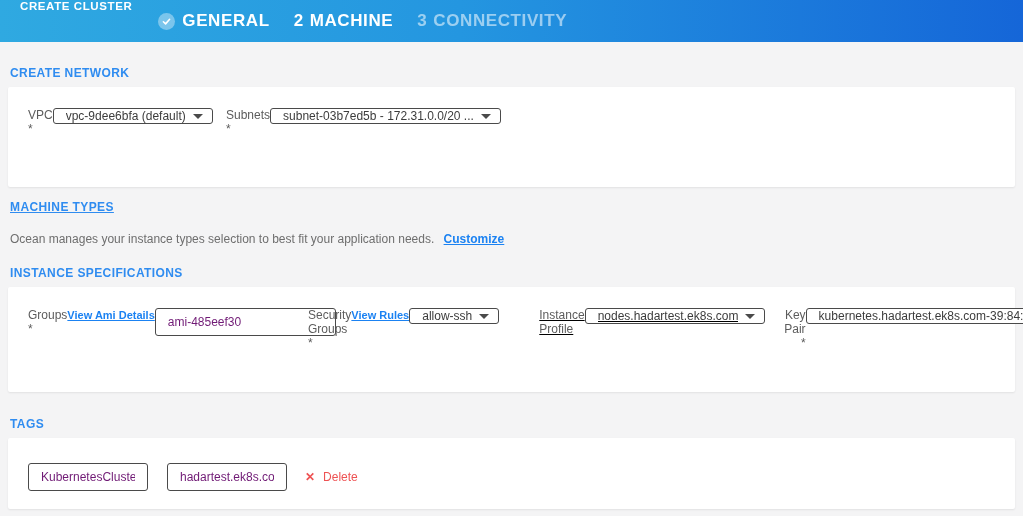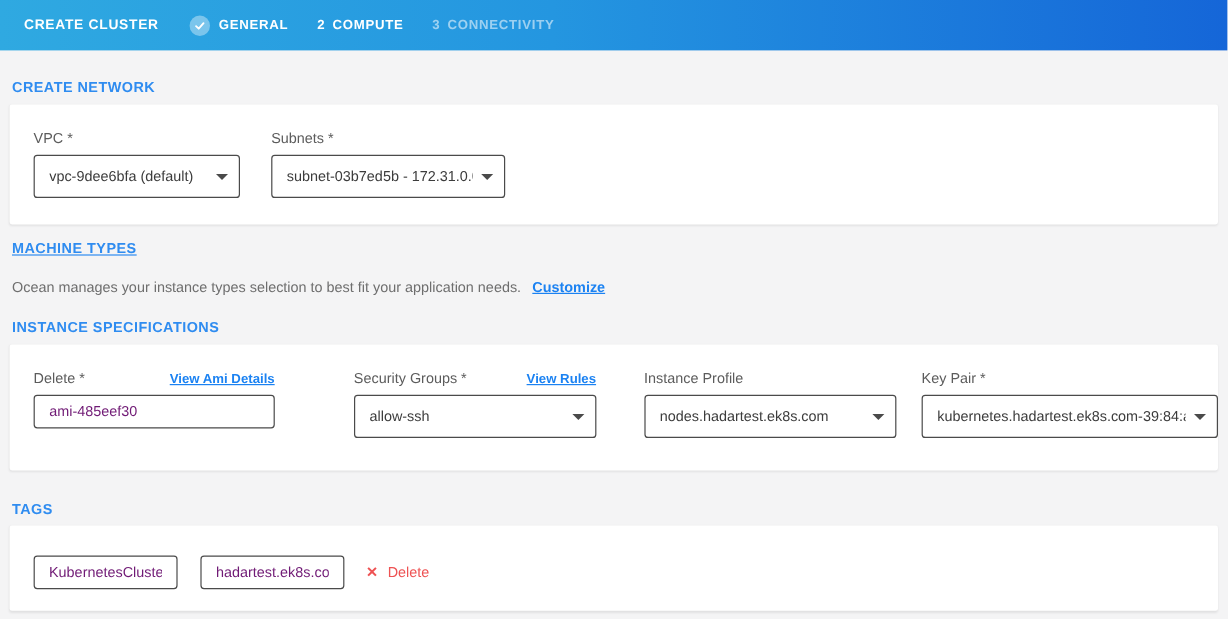--- a/index.html
+++ b/index.html
@@ -9,35 +9,34 @@
     background: #f4f4f5;
     overflow: hidden;
     position: relative;
   }
 
   
   .topbar {
     height: 42px;
     background: linear-gradient(90deg, #2fa9e1 0%, #2496e0 45%, #1566d8 100%);
     display: flex;
-    align-items: center;
     padding-left: 20px;
     color: #fff;
   }
   .topbar-title {
     font-size: 11.5px;
     font-weight: bold;
     letter-spacing: .6px;
     margin-right: 26px;
   }
   .step {
     display: flex;
     align-items: center;
     margin-right: 24px;
-    font-size: 11px;
+    font-size: 17px;
     font-weight: bold;
     letter-spacing: .6px;
     cursor: pointer;
   }
   .step .check-circle {
     width: 17px; height: 17px;
     border-radius: 50%;
     background: rgba(255,255,255,.38);
     display: flex; align-items: center; justify-content: center;
     margin-right: 7px;
@@ -65,41 +64,41 @@
     border-radius: 2px;
     box-shadow: 0 1px 2px rgba(0,0,0,.08);
     padding: 21px 0 0 20px;
   }
   .card-network { height: 100px; }
   .card-specs   { height: 105px; }
   .card-tags    { height: 71px; padding-top: 25px; }
 
   .fields-row { display: flex; }
 
-  .field { display: flex; flex-direction: column; }
+  .field { display: flex; flex-direction: row; }
   .field-label-row {
     display: flex;
     justify-content: space-between;
     align-items: baseline;
     margin-bottom: 7px;
   }
   .field-label { font-size: 12px; color: #5c5c5c; }
   .mini-link {
     font-size: 11px;
     font-weight: bold;
     color: #1b82f2;
     text-decoration: underline;
     cursor: pointer;
     white-space: nowrap;
   }
 
   
   .selectbox {
     position: relative;
-    height: 36px;
+    height: 16px;
     border: 1px solid #4a4a4a;
     border-radius: 3px;
     background: #fff;
     display: flex;
     align-items: center;
     padding: 0 26px 0 12px;
     cursor: pointer;
   }
   .selectbox .sel-value {
     font-size: 12px;
@@ -130,21 +129,21 @@
     outline: none;
   }
 
   
   .col-vpc     { width: 172px; margin-right: 26px; }
   .col-subnets { width: 195px; }
 
   
   .col-image    { width: 214px; margin-right: 26px; }
   .col-secgrp   { width: 215px; margin-right: 40px; margin-left: 40px; }
-  .col-profile  { width: 224px; margin-right: 21px; }
+  .col-profile  { width: 224px; margin-right: 21px; text-decoration: underline; }
   .col-keypair  { width: 247px; text-align: right; }
 
   
   .machine-desc {
     margin: 18px 0 0 10px;
     font-size: 12px;
     color: #6e6e6e;
   }
   .machine-desc .mini-link { font-size: 12px; margin-left: 6px; }
 
@@ -176,21 +175,21 @@
     <span class="check-circle">
       <svg width="11" height="11" viewBox="0 0 12 12">
         <path d="M2.6 6.3 L5 8.6 L9.4 3.6" stroke="#ffffff" stroke-width="1.7" fill="none" stroke-linecap="round" stroke-linejoin="round"></path>
       </svg>
     </span>
     <span>GENERAL</span>
   </div>
 
   <div class="step">
     <span class="step-num">2</span>
-    <span>COMPUTE</span>
+    <span>MACHINE</span>
   </div>
 
   <div class="step upcoming">
     <span class="step-num">3</span>
     <span>CONNECTIVITY</span>
   </div>
 </div>
 
 <div class="section-title t-network">CREATE NETWORK</div>
 
@@ -224,21 +223,21 @@
   <span>Ocean manages your instance types selection to best fit your application needs.</span>
   <span class="mini-link">Customize</span>
 </div>
 
 <div class="section-title t-specs">INSTANCE SPECIFICATIONS</div>
 
 <div class="card card-specs">
   <div class="fields-row">
     <div class="field col-image">
       <div class="field-label-row">
-        <span class="field-label">Delete *</span>
+        <span class="field-label">Groups *</span>
         <span class="mini-link">View Ami Details</span>
       </div>
       <input class="textbox" type="text" value="ami-485eef30" style="">
     </div>
 
     <div class="field col-secgrp">
       <div class="field-label-row">
         <span class="field-label">Security Groups *</span>
         <span class="mini-link">View Rules</span>
       </div>

